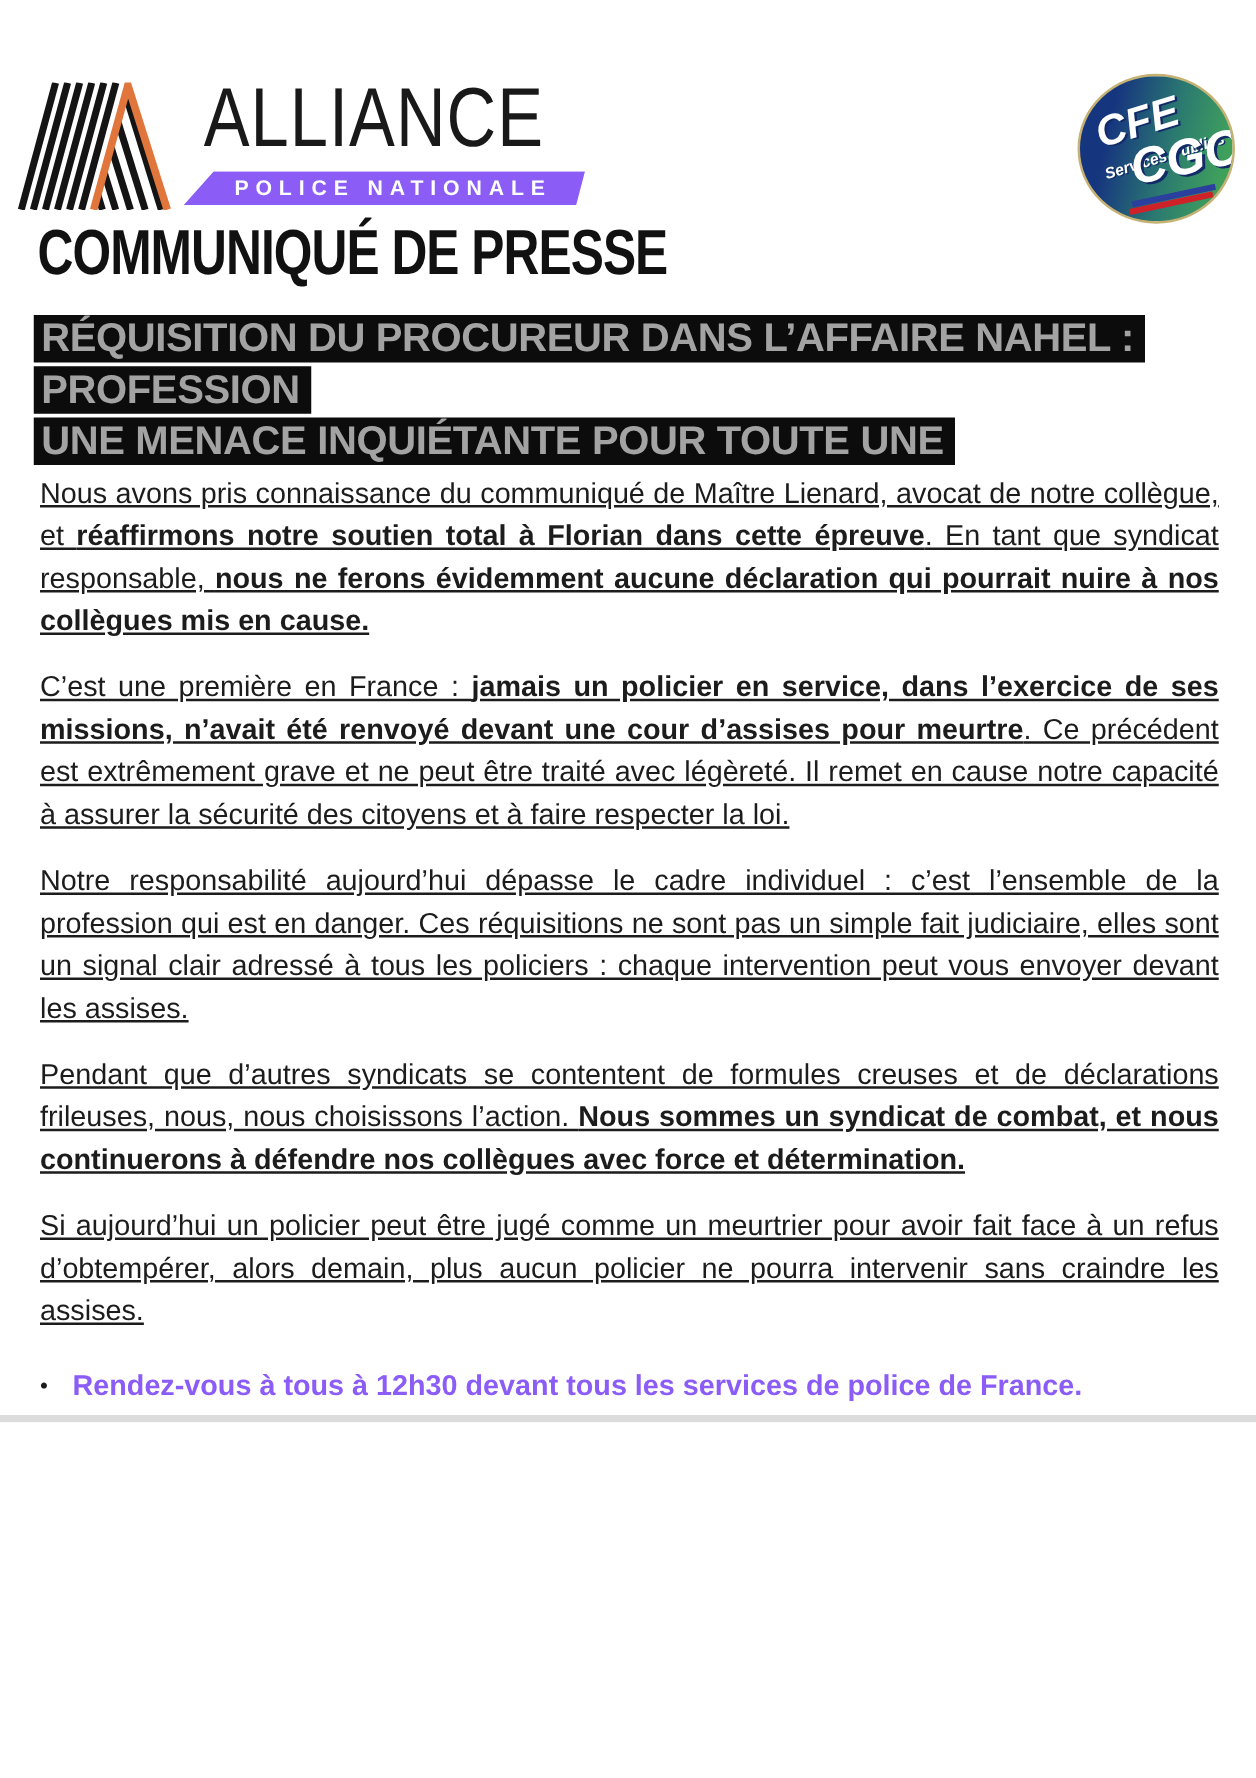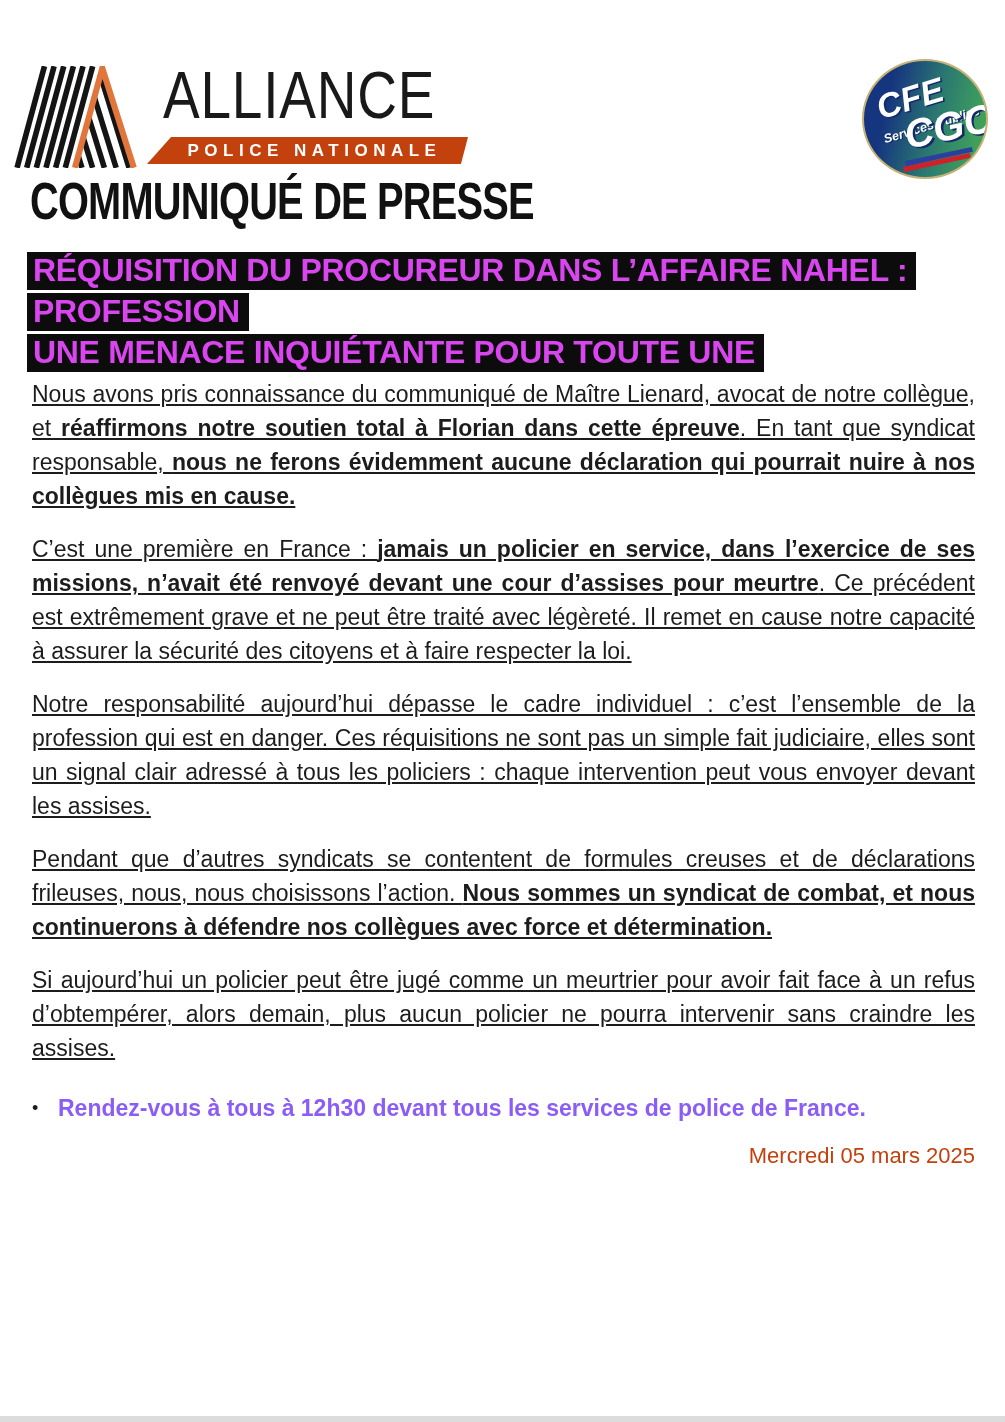--- a/index.html
+++ b/index.html
@@ -1,32 +1,32 @@
 <!DOCTYPE html>
 <html lang="fr" style="--accent-orange: #e0763c; --bar-black: #0c0c0c;"><head>
 <meta charset="utf-8">
 <title>Communiqué de presse</title>
 <style>
   html,body { margin:0; padding:0; background:#ffffff; }
   .page {
-    position:relative; width:1005px; height:1422px; margin:0 auto;
+    position:relative; width:1005px; height:1138px; margin:0 auto;
     background:#ffffff; overflow:hidden;
     font-family:"Liberation Sans", sans-serif; color:#1c1c1c;
   }
 
   
   .logo-mark { position:absolute; left:14px; top:66px; width:132px; height:102px; }
   .brand {
     position:absolute; left:163px; top:56px;
     font-size:67px; font-weight:400; letter-spacing:1px; color:#191919;
     transform:scaleX(0.82); transform-origin:left top; white-space:nowrap;
   }
   .banner {
     position:absolute; left:147px; top:137px; width:321px; height:27px;
-    background:#c2410c; color:#ffffff;
+    background:#8b5cf6; color:#ffffff;
     clip-path:polygon(7.5% 0, 100% 0, 97.8% 100%, 0 100%);
     display:flex; align-items:center; justify-content:center;
   }
   .banner span {
     font-size:17px; font-weight:700; letter-spacing:5.5px; white-space:nowrap;
     padding-left:14px;
   }
 
   
   .badge {
@@ -57,21 +57,21 @@
   
   .doc-type {
     position:absolute; left:30px; top:172px;
     font-size:51px; font-weight:700; letter-spacing:-1px; color:#111111;
     transform:scaleX(0.78); transform-origin:left top; white-space:nowrap;
   }
 
   
   .headline { position:absolute; left:27px; top:252px; }
   .headline .bar {
-    display:table; background:#0c0c0c; color:#d946ef;
+    display:table; background:#0c0c0c; color:#a3a3a3;
     font-size:32px; font-weight:700; letter-spacing:-0.3px;
     line-height:31px; padding:3px 9px 4px 6px; margin-bottom:3px;
     white-space:nowrap;
   }
 
   
   .content { position:absolute; left:32px; top:377px; width:943px; }
   .content p {
     margin:0 0 19px 0; font-size:23px; line-height:34px;
     text-align:justify; color:#1c1c1c;text-decoration:underline;

